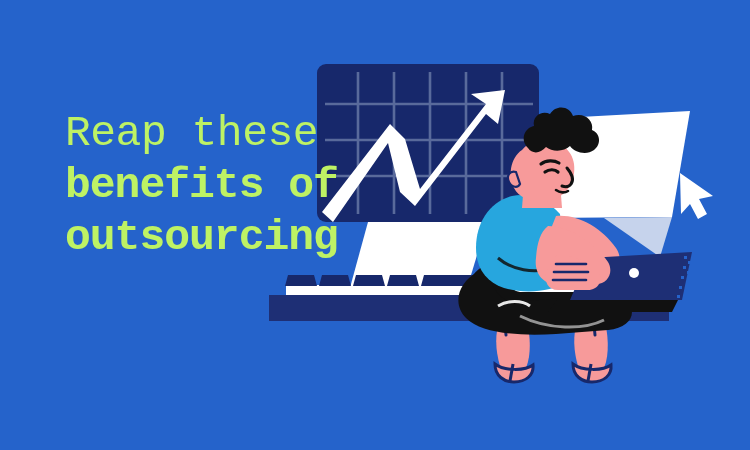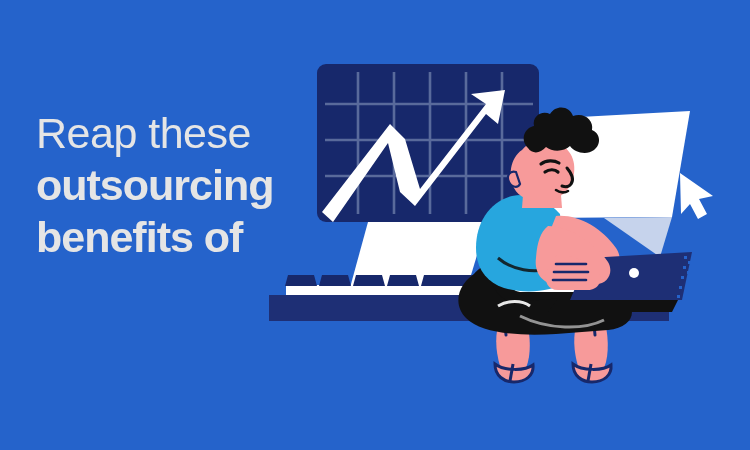--- a/index.html
+++ b/index.html
@@ -10,27 +10,28 @@
   #banner {
     position: relative;
     width: 750px;
     height: 450px;
     overflow: hidden;
     background: #2563CB;
     font-family: "Liberation Sans", sans-serif;
   }
   #headline {
     position: absolute;
-    left: 36px;
+    left: 65px;
     top: 112px;
     width: 300px;
-    color: #e5e5e5;
+    color: #bef264;
     line-height: 1.0;
     letter-spacing: -0.5px;
     user-select: none;
+    font-family: Liberation Mono, monospace;
   }
   .hl-line {
     display: block;
     white-space: nowrap;
   }
   .hl-regular {
     font-weight: 400;
     font-size: 43px;
   }
   .hl-bold {
@@ -228,17 +229,17 @@
       </g>
 
       <path d="M 498 306 C 508 300 522 300 530 306" stroke="#FFFFFF" stroke-width="3" fill="none" opacity="0.9"></path>
       <path d="M 520 316 C 548 330 584 330 604 320" stroke="#FFFFFF" stroke-width="3" fill="none" opacity="0.55"></path>
 
     </svg>
   </div>
 
   <div id="headline">
     <span class="hl-line hl-regular hl-l1">Reap these</span>
+    <span class="hl-line hl-bold hl-l2">benefits of</span>
     <span class="hl-line hl-bold hl-l3">outsourcing</span>
-    <span class="hl-line hl-bold hl-l2">benefits of</span>
   </div>
 
 </div>
 
 </body></html>

